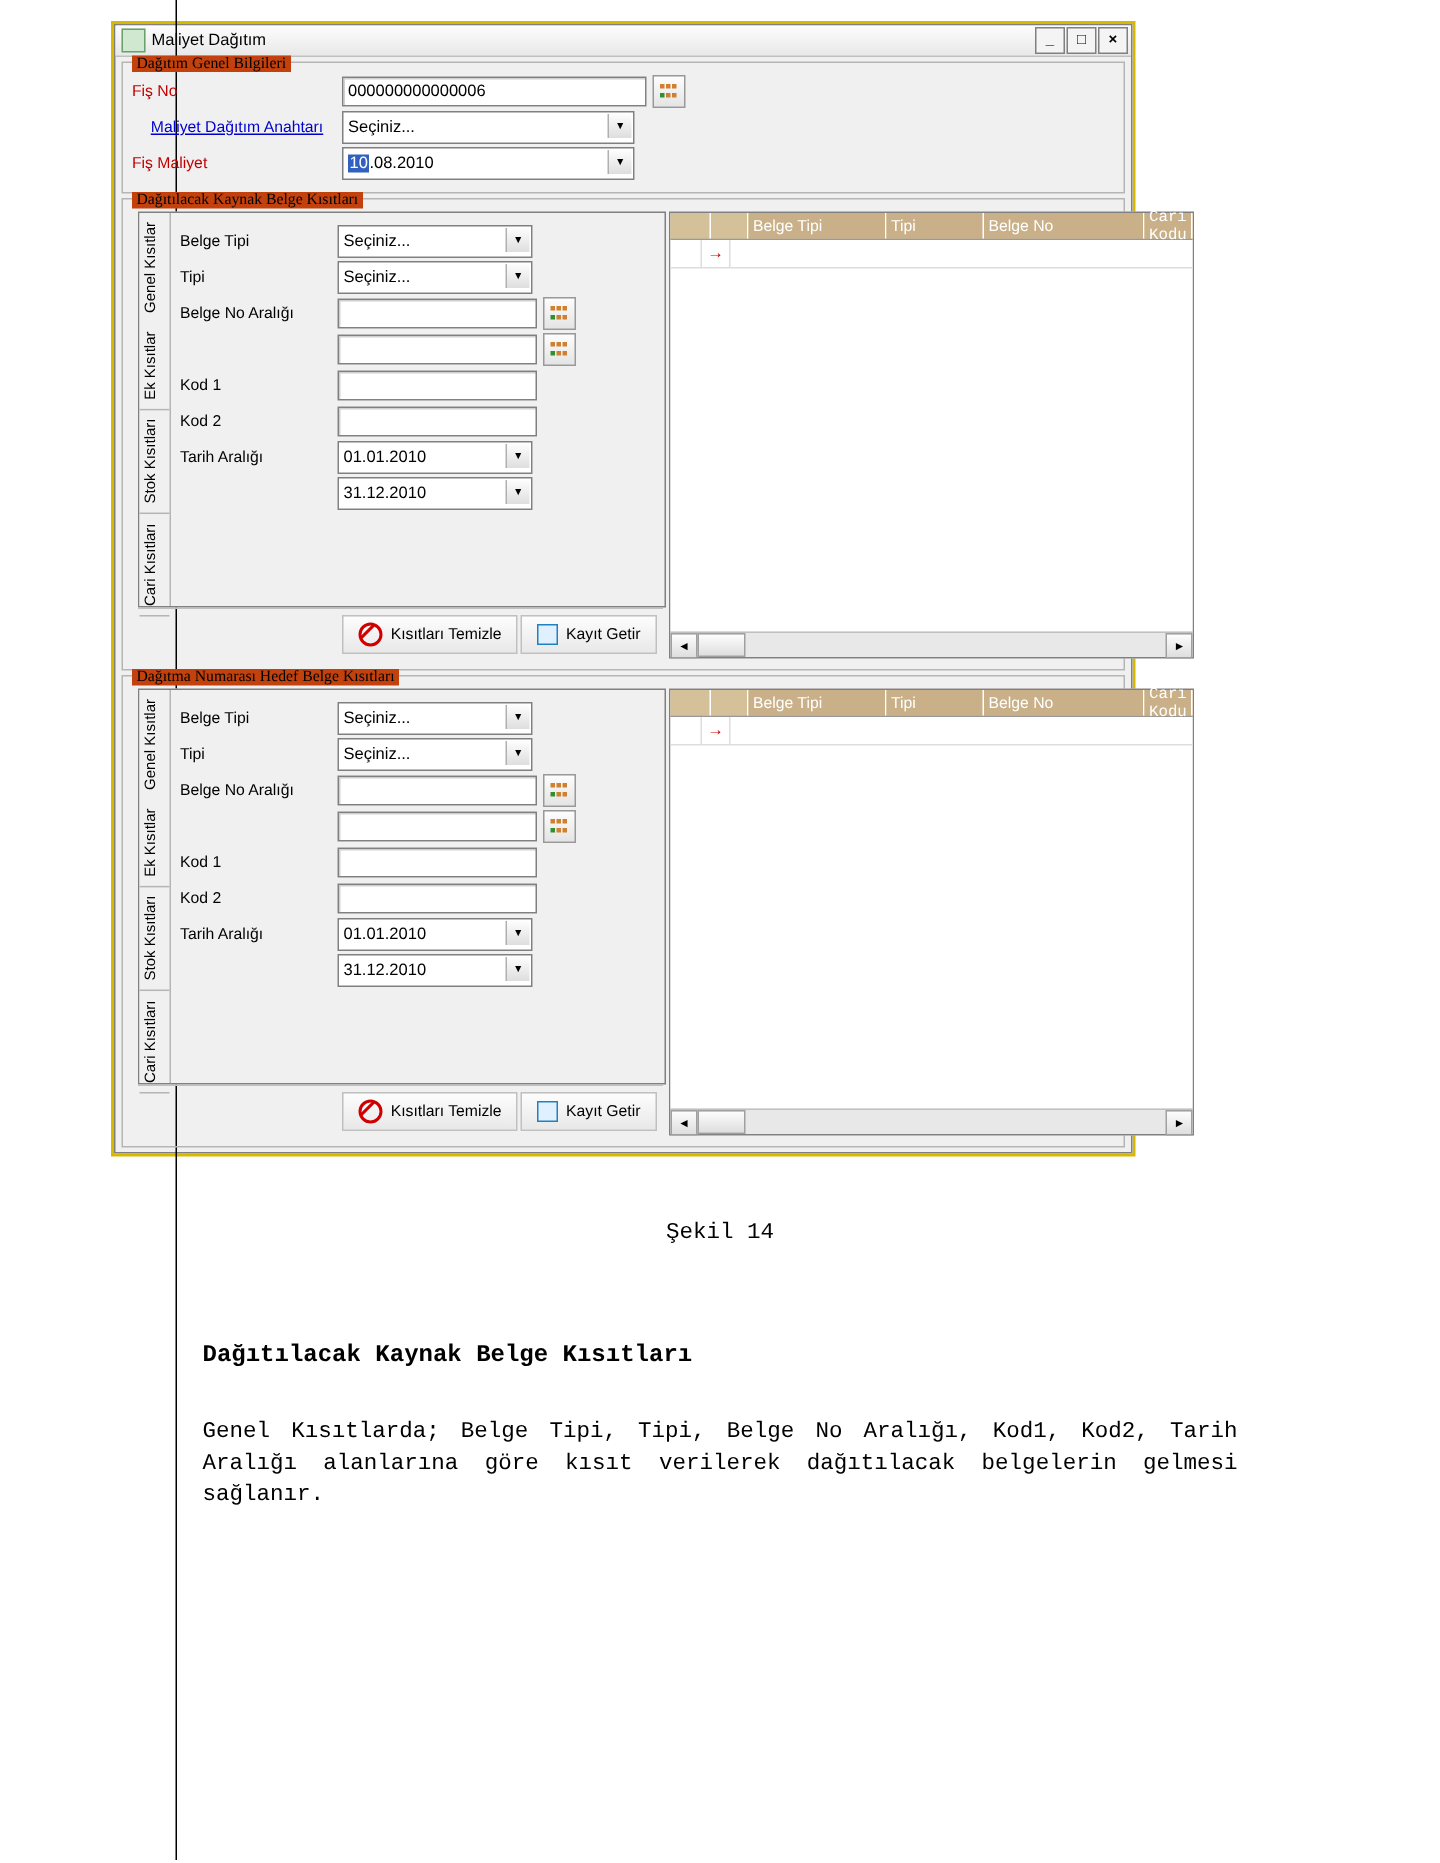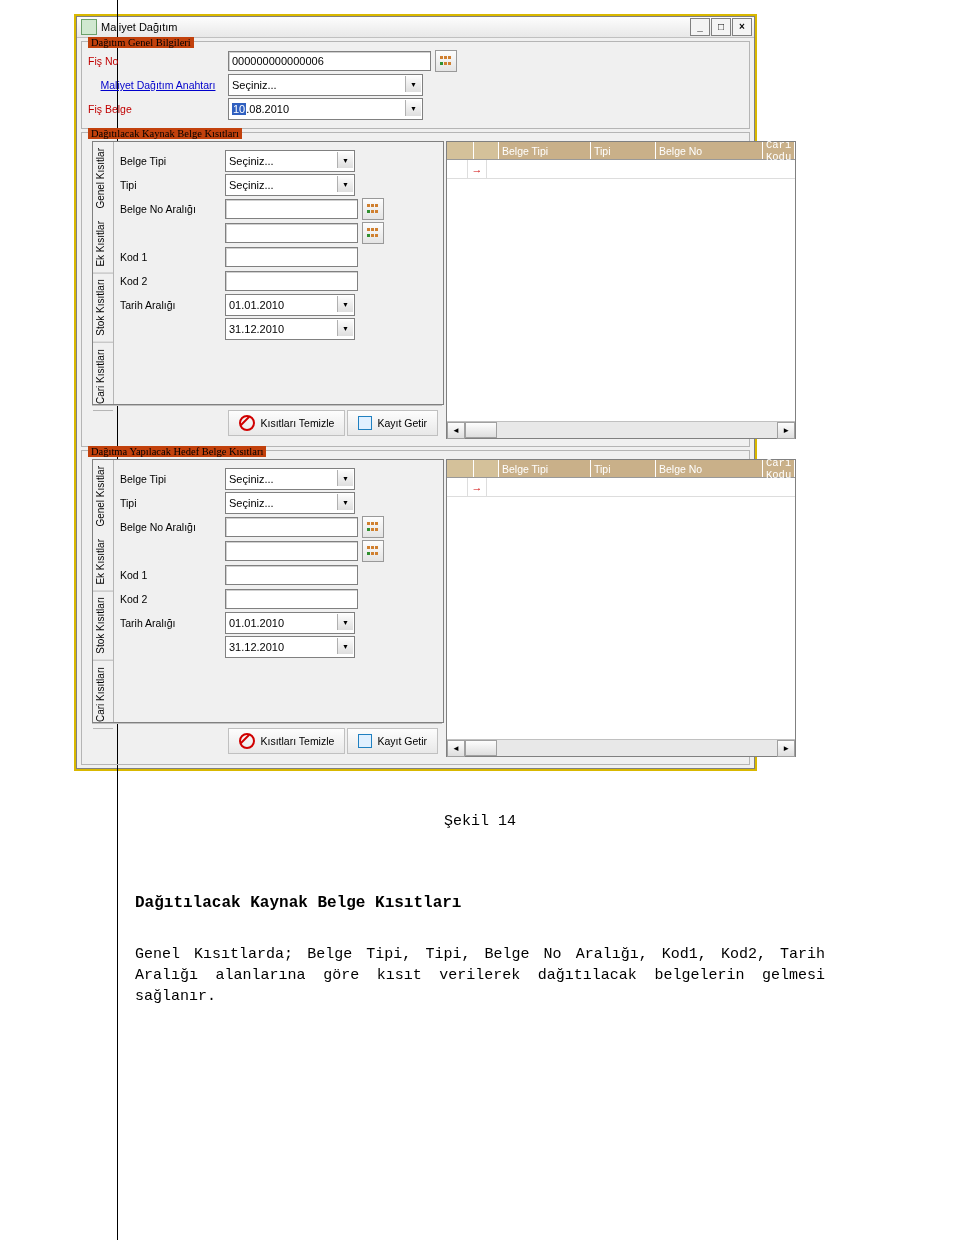--- a/index.html
+++ b/index.html
@@ -352,21 +352,21 @@
         </div>
       </div>
       <div class="form-row">
         <div class="form-label link">Maliyet Dağıtım Anahtarı</div>
         <div class="select-input" style="width:190px;">
           <span>Seçiniz...</span>
           <span class="select-arrow">▼</span>
         </div>
       </div>
       <div class="form-row">
-        <div class="form-label red">Fiş Belge</div>
+        <div class="form-label red">Fiş Maliyet</div>
         <div class="select-input" style="width:190px;">
           <span style="background:#3060c0;color:#fff;padding:0 1px;">10</span>
                 <span>.08.2010</span>
           <span class="select-arrow">▼</span>
         </div>
       </div>
     </div>
   </div>
 
   <div class="fieldset">
@@ -480,21 +480,21 @@
           <div class="scroll-track">
                   <div class="scroll-thumb"></div>
                 </div>
           <div class="scroll-btn">►</div>
         </div>
       </div>
     </div>
   </div>
 
   <div class="fieldset">
-    <span class="fieldset-legend">Dağıtma Yapılacak Hedef Belge Kısıtları</span>
+    <span class="fieldset-legend">Dağıtma Numarası Hedef Belge Kısıtları</span>
     <div class="main-split" style="margin-top:-8px;">
       <div style="width:350px;">
         <div class="left-pane" style="height:262px;">
           <div class="vtabs">
             <div class="vtab">Genel Kısıtlar</div>
             <div class="vtab">Ek Kısıtlar</div>
             <div class="vtab">Stok Kısıtları</div>
             <div class="vtab">Cari Kısıtları</div>
           </div>
           <div class="left-content">

